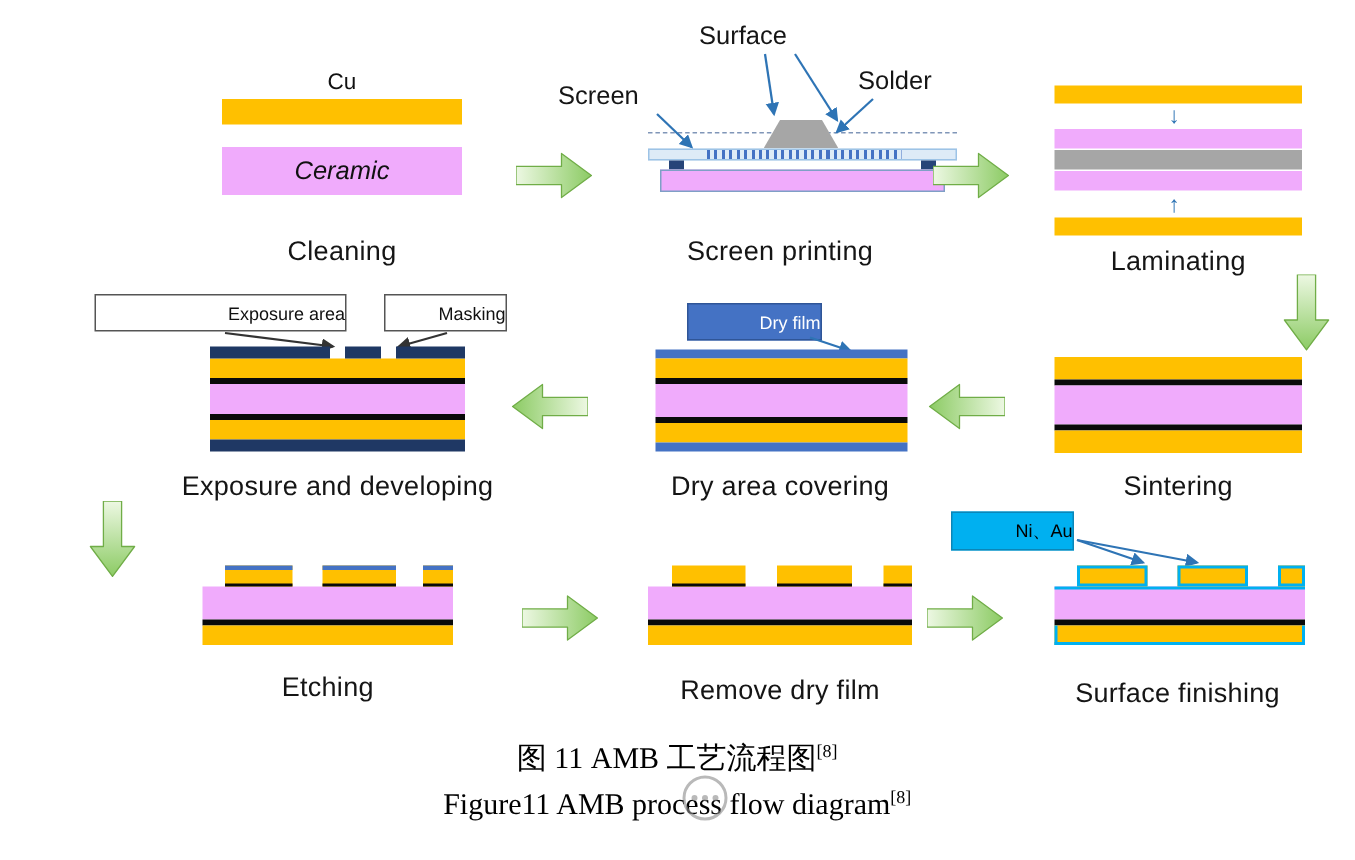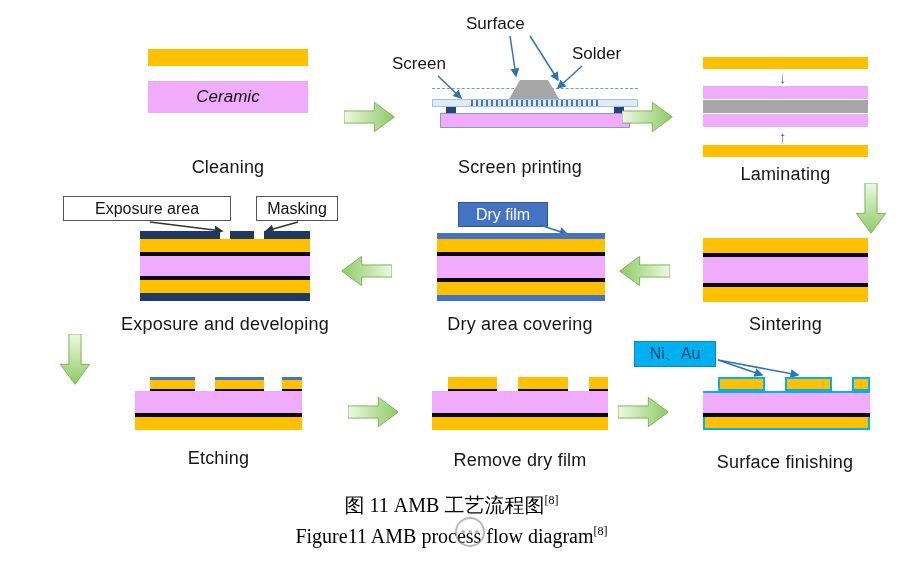--- a/index.html
+++ b/index.html
@@ -16,25 +16,25 @@
   .l-cer  { background:#f0abfc;font-style:italic; }
   .l-gray { background:#A6A6A6; }
   .l-blk  { background:#0a0a0a; }
   .l-navy { background:#1F3864; }
   .l-df   { background:#4472C4; }
   .layer { width:100%; }
   .stack { position:absolute; }
   .seg-row { position:relative; width:100%; }
   .seg { position:absolute; top:0; height:100%; background:#FFC000; }
   .tag-box {
-    position:absolute; display:flex; align-items:center; justify-content:center;
-    font-size:16px; text-align:center;
+    position:absolute; display:flex; align-items:center; justify-content:flex-end;
+    font-size:12px; text-align:center;
   }
   .tag-blue { background:#4472C4; color:#fff; border:1px solid #2F5597; }
-  .tag-cyan { background:#00B0F0; color:#0c4a6e; border:1px solid #0a86b8; }
+  .tag-cyan { background:#00B0F0; color:#000000; border:1px solid #0a86b8; }
   .tag-white{ background:#ffffff; color:#111; border:1px solid #555; }
   .mini-arrow { position:absolute; color:#2E74B5; font-weight:bold; font-size:15px; line-height:1; }
   .flow-arrow { position:absolute; }
   .flow-arrow svg { display:block; }
   .flip { transform:scaleX(-1); }
   .dashed-line { position:absolute; border-top:1.5px dashed #8096B8; }
   .screen-bar {
     position:absolute; background:#DEEBF7; border:1px solid #9DC3E6;
   }
   .screen-hatch {
@@ -76,35 +76,36 @@
     <marker id="mB" markerWidth="7" markerHeight="7" refX="5" refY="3" orient="auto">
       <path d="M0,0 L6,3 L0,6 z" fill="#2E74B5"></path>
     </marker>
     <marker id="mK" markerWidth="7" markerHeight="7" refX="5" refY="3" orient="auto">
       <path d="M0,0 L6,3 L0,6 z" fill="#333"></path>
     </marker>
   </defs>
 </svg>
 
 <div class="abs" style="left:148px; top:46px; width:160px;">
+  <div style="text-align:center; font-size:15px;">Cu</div>
   <div class="layer l-cu" style="height:17px; margin-top:3px;"></div>
   <div class="layer l-cer" style="height:32px; margin-top:15px; display:flex; align-items:center; justify-content:center; font-size:17px;">
     <span>Ceramic</span>
   </div>
 </div>
 <div class="step-label" style="left:148px; top:157px; width:160px;">Cleaning</div>
 
 <div class="flow-arrow" style="left:344px; top:98px;">
   <svg width="52" height="38" viewBox="0 0 60 40">
       <polygon points="0,13 35,13 35,3 58,20 35,37 35,27 0,27" fill="url(#agH)" stroke="#70AD47" stroke-width="1" stroke-linejoin="round"></polygon>
     </svg>
 </div>
 
 <div class="ann-text" style="left:466px; top:14px;">Surface</div>
-<div class="ann-text" style="left:392px; top:54px;">Screen</div>
+<div class="ann-text" style="left:372px; top:54px;">Screen</div>
 <div class="ann-text" style="left:572px; top:44px;">Solder</div>
 
 <div class="dashed-line" style="left:432px; top:88px; width:206px;"></div>
 <div class="trapezoid" style="left:509px; top:80px; width:50px; height:19px;"></div>
 <div class="screen-bar" style="left:432px; top:99px; width:206px; height:8px;">
   <div class="screen-hatch" style="left:38px; width:130px;"></div>
 </div>
 <div class="support" style="left:446px; top:107px; width:10px; height:6px;"></div>
 <div class="support" style="left:614px; top:107px; width:10px; height:6px;"></div>
 <div class="abs l-cer" style="left:440px; top:113px; width:190px; height:15px; border:1px solid #7f9fc6;"></div>

